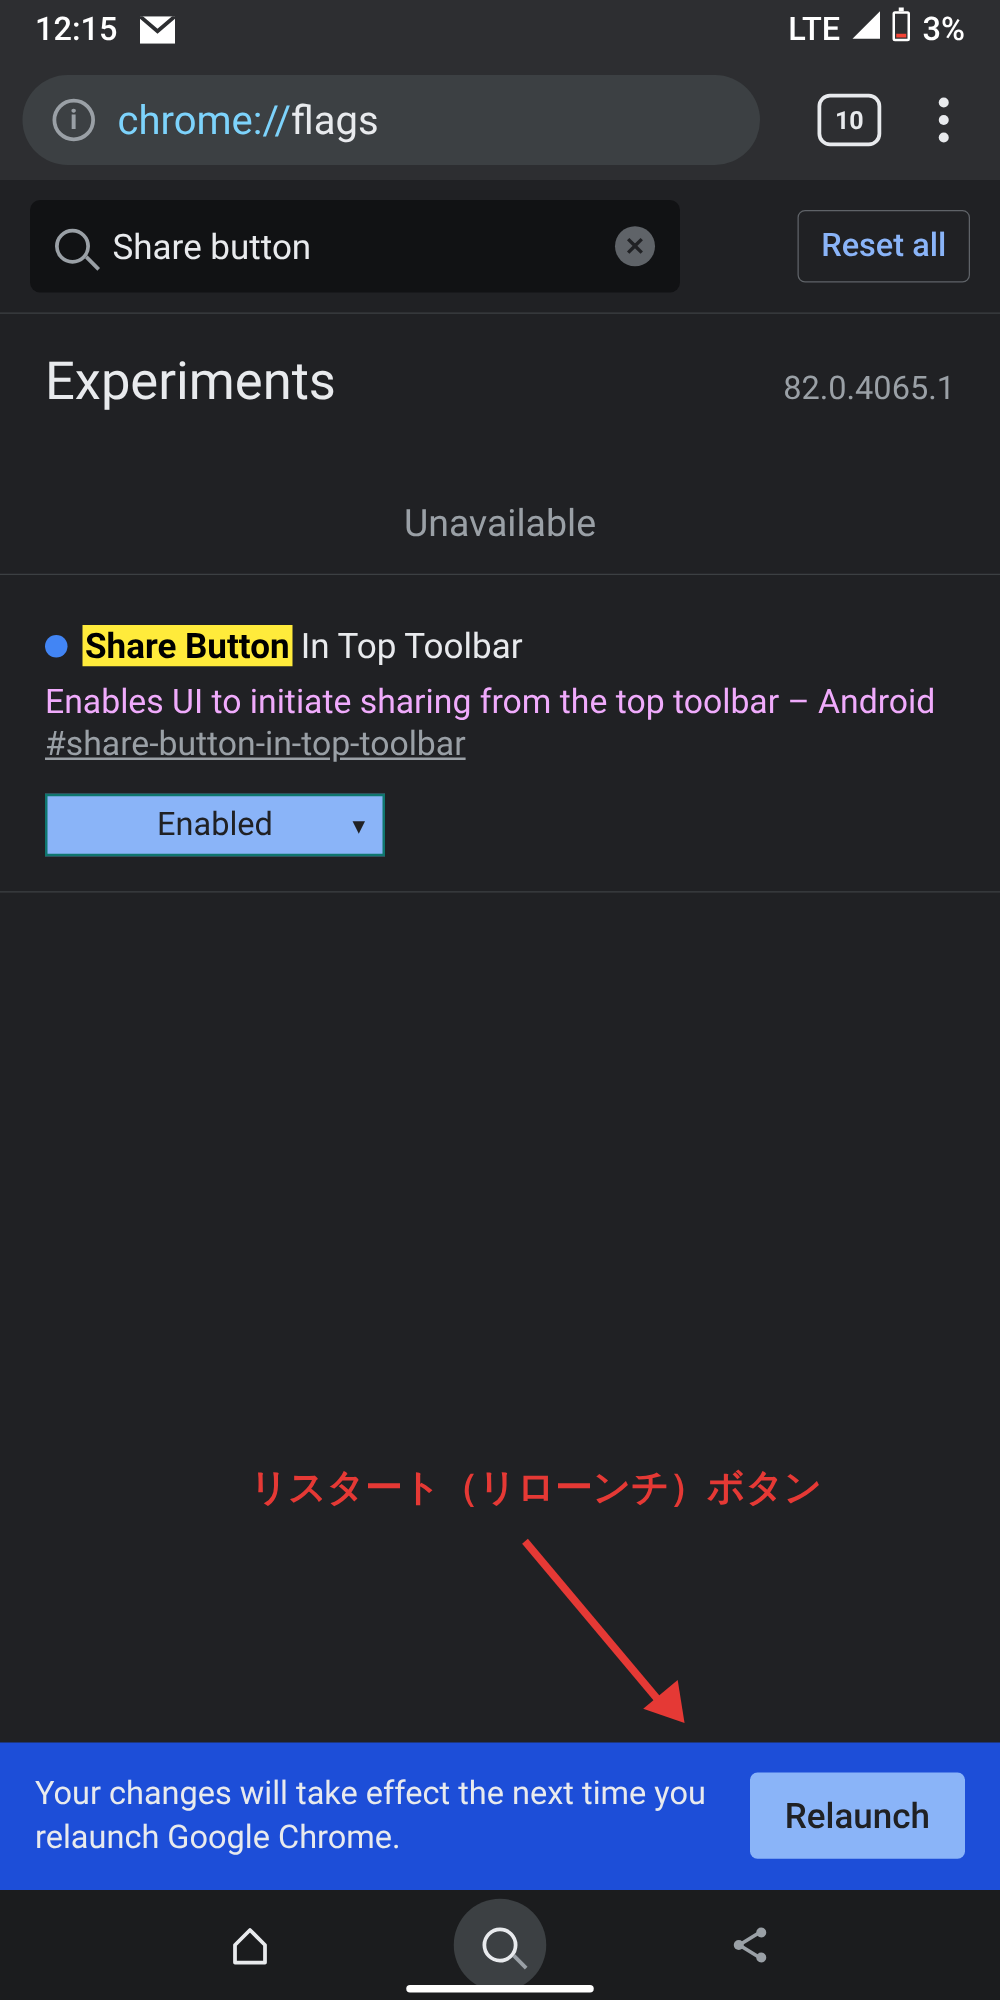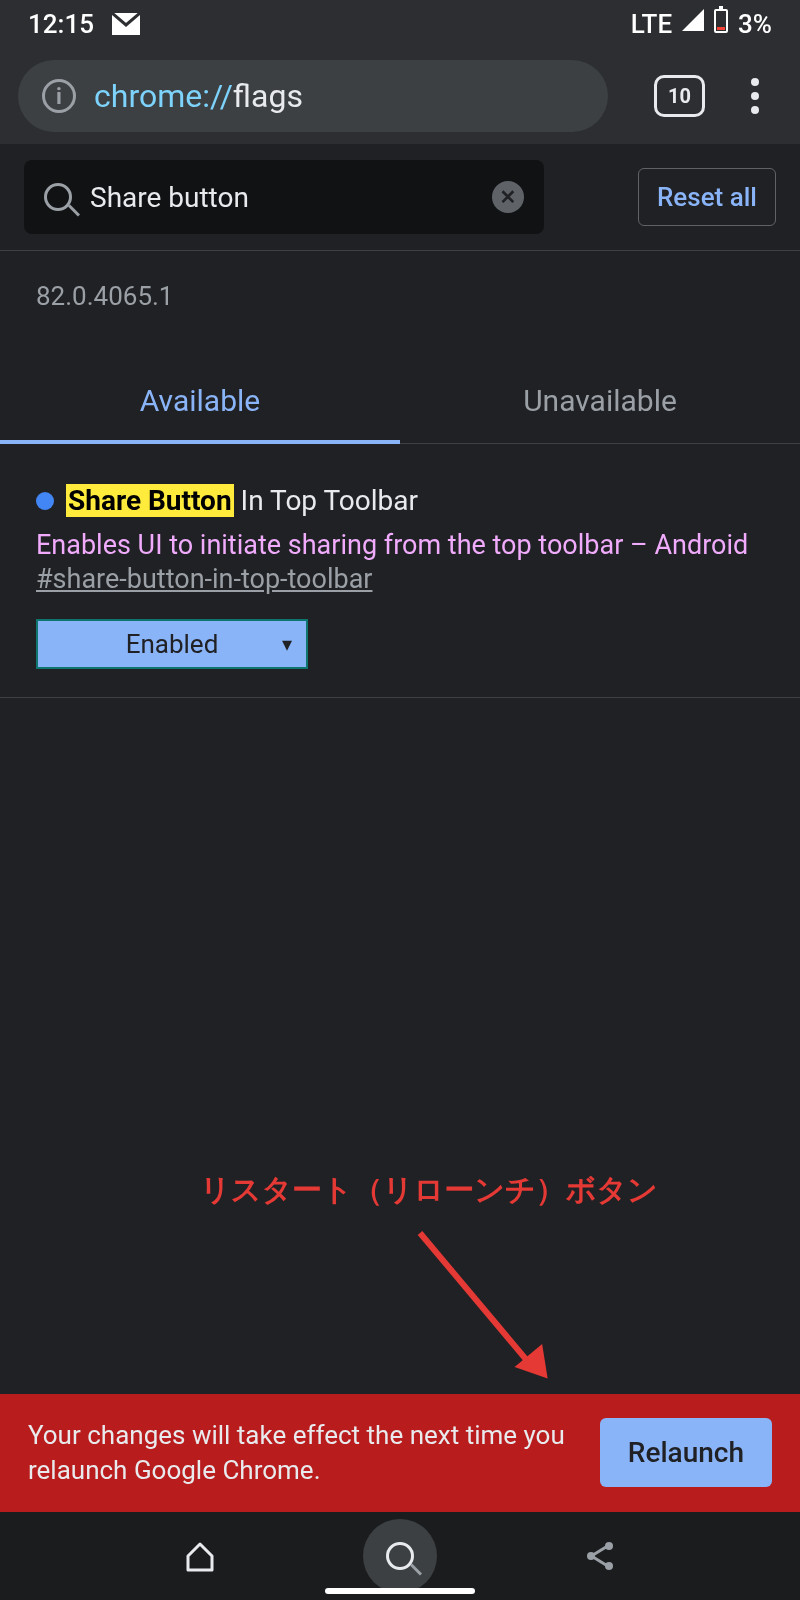--- a/index.html
+++ b/index.html
@@ -45,21 +45,21 @@
   .flag-hash{color:#9aa0a6;font-size:27px;text-decoration:underline;}
   .sel{margin-top:24px;width:272px;height:50px;border:2px solid #0f766e;background:#8ab4f8;color:#202124;display:flex;align-items:center;justify-content:center;font-size:26px;position:relative;}
   .sel::after{content:"▾";position:absolute;right:14px;color:#202124;font-size:20px;}
   
   .annot{position:absolute;left:200px;top:1170px;right:40px;}
   .annot-text{color:#e53935;font-size:30px;font-weight:700;}
   .arrow{position:absolute;top:1230px;left:420px;}
   .arrow-line{width:170px;height:6px;background:#e53935;transform:rotate(50deg);transform-origin:left center;}
   .arrow-head{position:absolute;left:100px;top:122px;width:0;height:0;border-left:18px solid transparent;border-right:18px solid transparent;border-top:30px solid #e53935;transform:rotate(-40deg);}
   
-  .relbar{position:absolute;bottom:88px;left:0;right:0;background:#b91c1c;padding:24px 28px;display:flex;align-items:center;gap:20px;}
+  .relbar{position:absolute;bottom:88px;left:0;right:0;background:#1d4ed8;padding:24px 28px;display:flex;align-items:center;gap:20px;}
   .relmsg{flex:1;font-size:26px;color:#e8eaed;line-height:1.35;}
   .relbtn{background:#8ab4f8;color:#202124;font-size:28px;font-weight:500;padding:18px 28px;border-radius:6px;}
   
   .nav{position:absolute;bottom:0;left:0;right:0;height:88px;background:#1b1c1e;display:flex;align-items:center;justify-content:space-around;}
   .navpill{position:absolute;left:50%;transform:translateX(-50%);width:74px;height:74px;border-radius:50%;background:#3c4043;display:flex;align-items:center;justify-content:center;}
   .home-ico{width:32px;height:32px;}
   .share-ico{width:34px;height:34px;}
   .gesture{position:absolute;bottom:6px;left:50%;transform:translateX(-50%);width:150px;height:6px;border-radius:3px;background:#fff;}
   svg{display:block;}
 </style>
@@ -109,25 +109,25 @@
         <span class="mag"></span>
         <span class="txt">Share button</span>
         <span class="clearbtn">✕</span>
       </div>
       <div class="reset">
         <span>Reset all</span>
       </div>
     </div>
 
     <div class="titlerow">
+      <h1>Experiments</h1>
       <span class="ver">82.0.4065.1</span>
     </div>
 
     <div class="tabs">
-      <div class="tab active"><span>Available</span></div>
       <div class="tab"><span>Unavailable</span></div>
     </div>
 
     <div class="flag">
       <div class="flag-title">
         <span class="bluedot"></span>
         <span><span class="hl">Share Button</span><span> In Top Toolbar</span></span>
       </div>
       <div class="flag-desc">Enables UI to initiate sharing from the top toolbar – Android</div>
       <div class="flag-hash">#share-button-in-top-toolbar</div>

